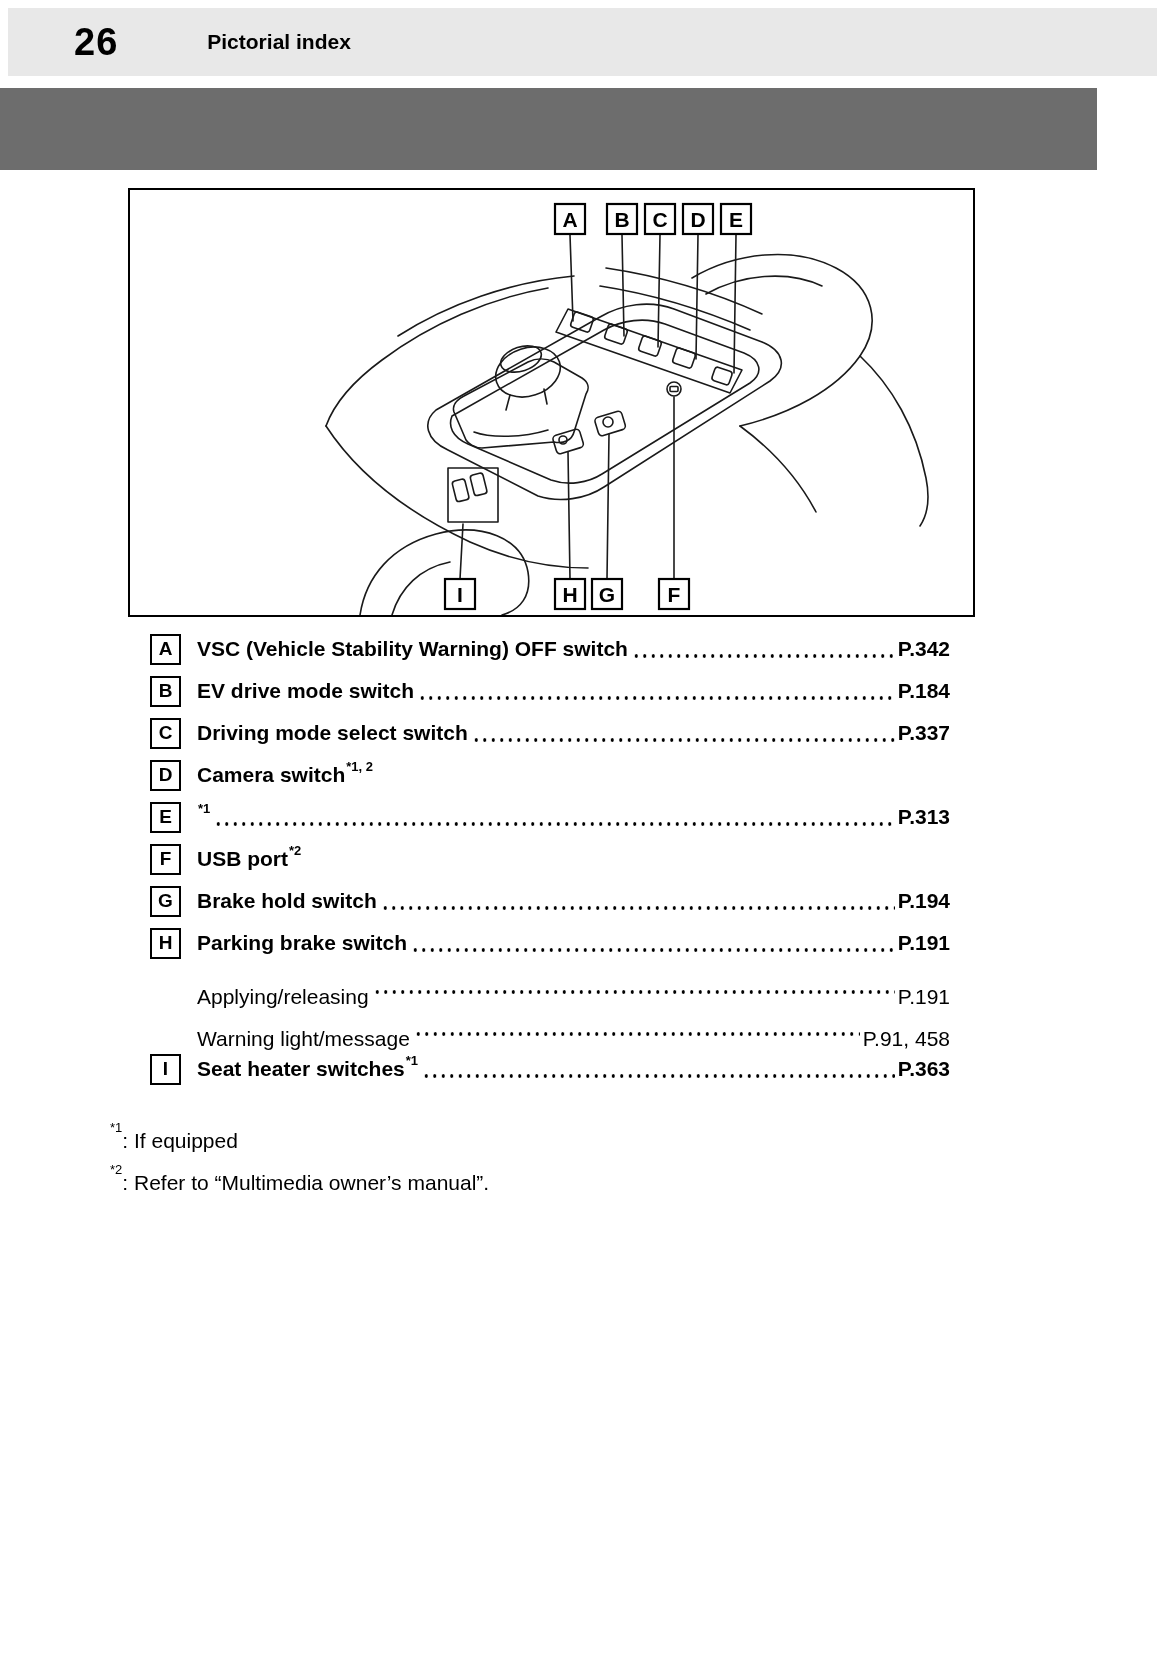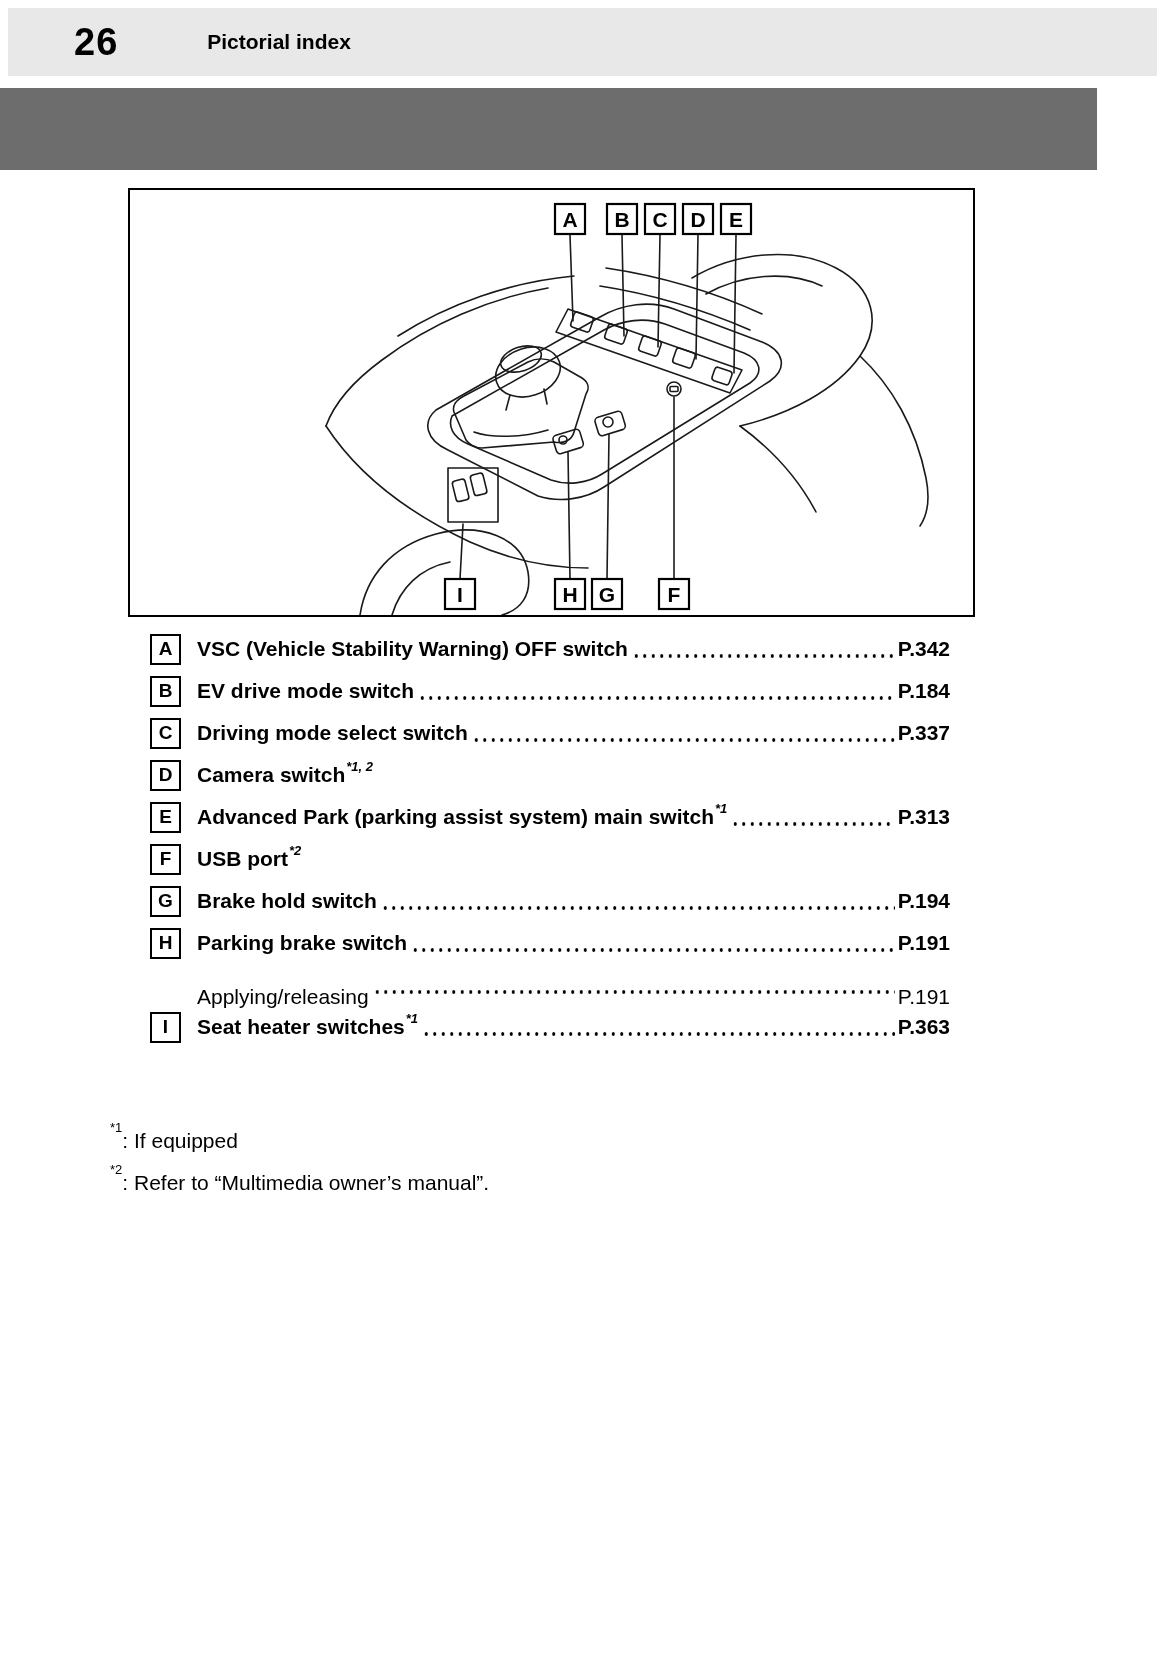--- a/index.html
+++ b/index.html
@@ -36,21 +36,20 @@
   .keybox {
     flex:0 0 auto; width:27px; height:27px; border:2px solid #000;
     display:flex; align-items:center; justify-content:center;
     font-size:19px; font-weight:bold; margin-right:16px; background:#fff;
   }
   .keybox.ghost { visibility:hidden; }
   .entry-label { font-size:21px; font-weight:bold; white-space:nowrap; }
   .entry sup.fn {
     font-size:13px; font-weight:bold; position:relative; top:-9px; margin-left:1px;
     white-space:nowrap;
-    font-style:italic;
   }
   .dots {
     flex:1 1 auto; height:6px; align-self:flex-end; margin:0 3px 11px 4px;
     background-image:radial-gradient(circle, #000 1.6px, transparent 1.9px);
     background-size:8.5px 6px; background-repeat:repeat-x; background-position:left bottom;
   }
   .pageref { font-size:21px; font-weight:bold; white-space:nowrap; }
   .entry.sub .entry-label, .entry.sub .pageref { font-weight:normal;margin-top:24px; }
 
   
@@ -180,21 +179,20 @@
 
   <div class="entry nopage">
     <span class="keybox">D</span>
     <span class="entry-label">Camera switch</span>
     <sup class="fn">*1, 2</sup>
 
   </div>
 
   <div class="entry">
     <span class="keybox">E</span>
-    <span class="entry-label">Advanced Park (parking assist system) main switch</span>
     <sup class="fn">*1</sup>
     <span class="dots"></span>
     <span class="pageref">P.313</span>
   </div>
 
   <div class="entry nopage">
     <span class="keybox">F</span>
     <span class="entry-label">USB port</span>
     <sup class="fn">*2</sup>
 
@@ -215,20 +213,26 @@
   </div>
 
   <div class="entry sub">
     <span class="keybox ghost"></span>
     <span class="entry-label">Applying/releasing</span>
     <span class="dots"></span>
     <span class="pageref">P.191</span>
   </div>
 
 
+  <div class="entry sub">
+    <span class="keybox ghost"></span>
+    <span class="entry-label">Warning light/message</span>
+    <span class="dots"></span>
+    <span class="pageref">P.91, 458</span>
+  </div>
 
   <div class="entry">
     <span class="keybox">I</span>
     <span class="entry-label">Seat heater switches</span>
     <sup class="fn">*1</sup>
     <span class="dots"></span>
     <span class="pageref">P.363</span>
   </div>
 
 </div>

